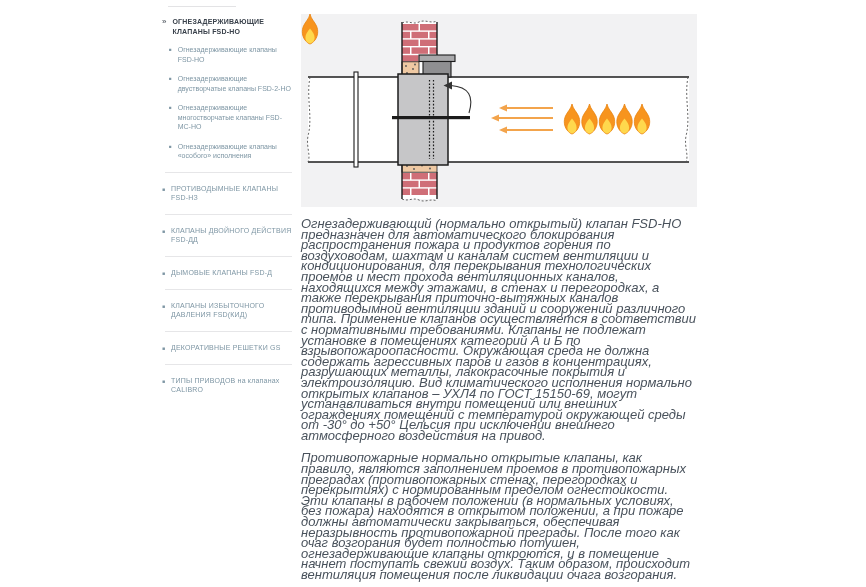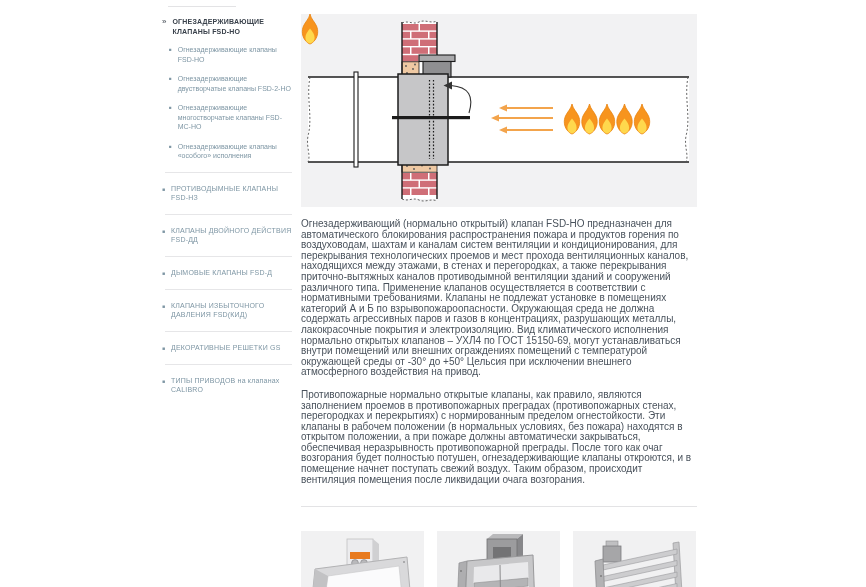--- a/index.html
+++ b/index.html
@@ -17,21 +17,21 @@
              color:#39414b;font-weight:bold;text-decoration:none;display:block;}
   a.sec-label.quiet{color:#7e96a4;font-weight:normal;}
   .sub-list{margin:9px 0 0 7px;padding:0;list-style:none;}
   .sub-list li{display:flex;gap:6px;margin:0 0 10px 0;}
   .sub-list .mk{flex:0 0 auto;font-size:4.5px;line-height:9.5px;color:#7e96a4;}
   .sub-list a{font-size:7px;line-height:9.5px;color:#7e96a4;text-decoration:none;display:block;}
 
   
   .main{position:absolute;left:301px;top:14px;width:396px;}
   .diagram-panel{width:396px;height:193px;background:#f2f2f3;}
-  .main p{font-size:10px;line-height:10.6px;margin:12px 0 0 0;color:#49525c;}
+  .main p{font-size:13px;line-height:10.6px;margin:12px 0 0 0;color:#49525c;font-style:italic;}
   .content-divider{border:0;border-top:1px solid #e3e3e5;margin:21px 0 0 0;}
 
   .products{display:flex;gap:13px;margin-top:24px;}
   .product{width:123px;margin:0;}
   .product .imgbox{width:123px;height:122px;background:#f1f1f2;display:block;}
 
   svg{display:block;}
 </style>
 </head>
 <body>

